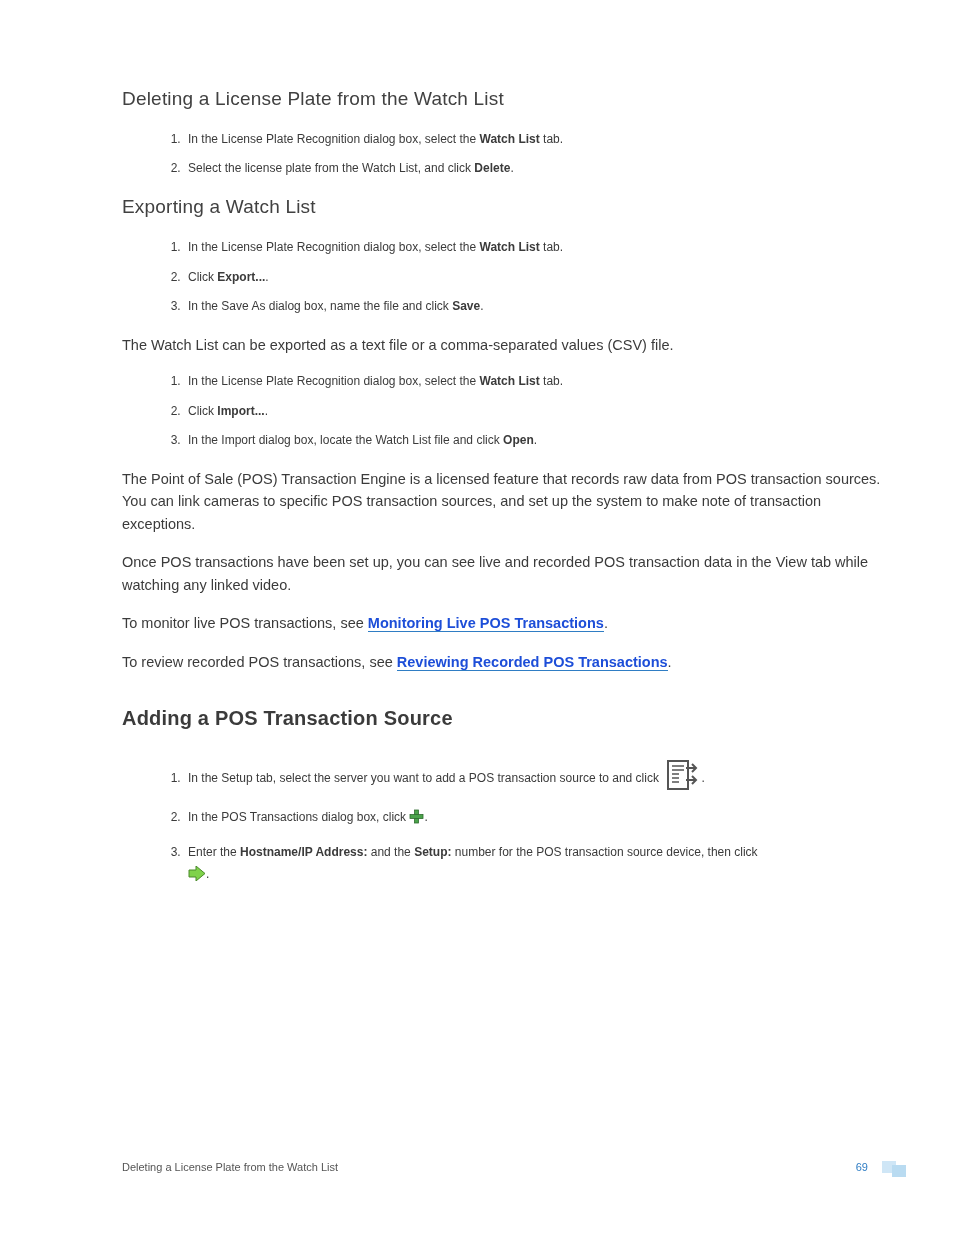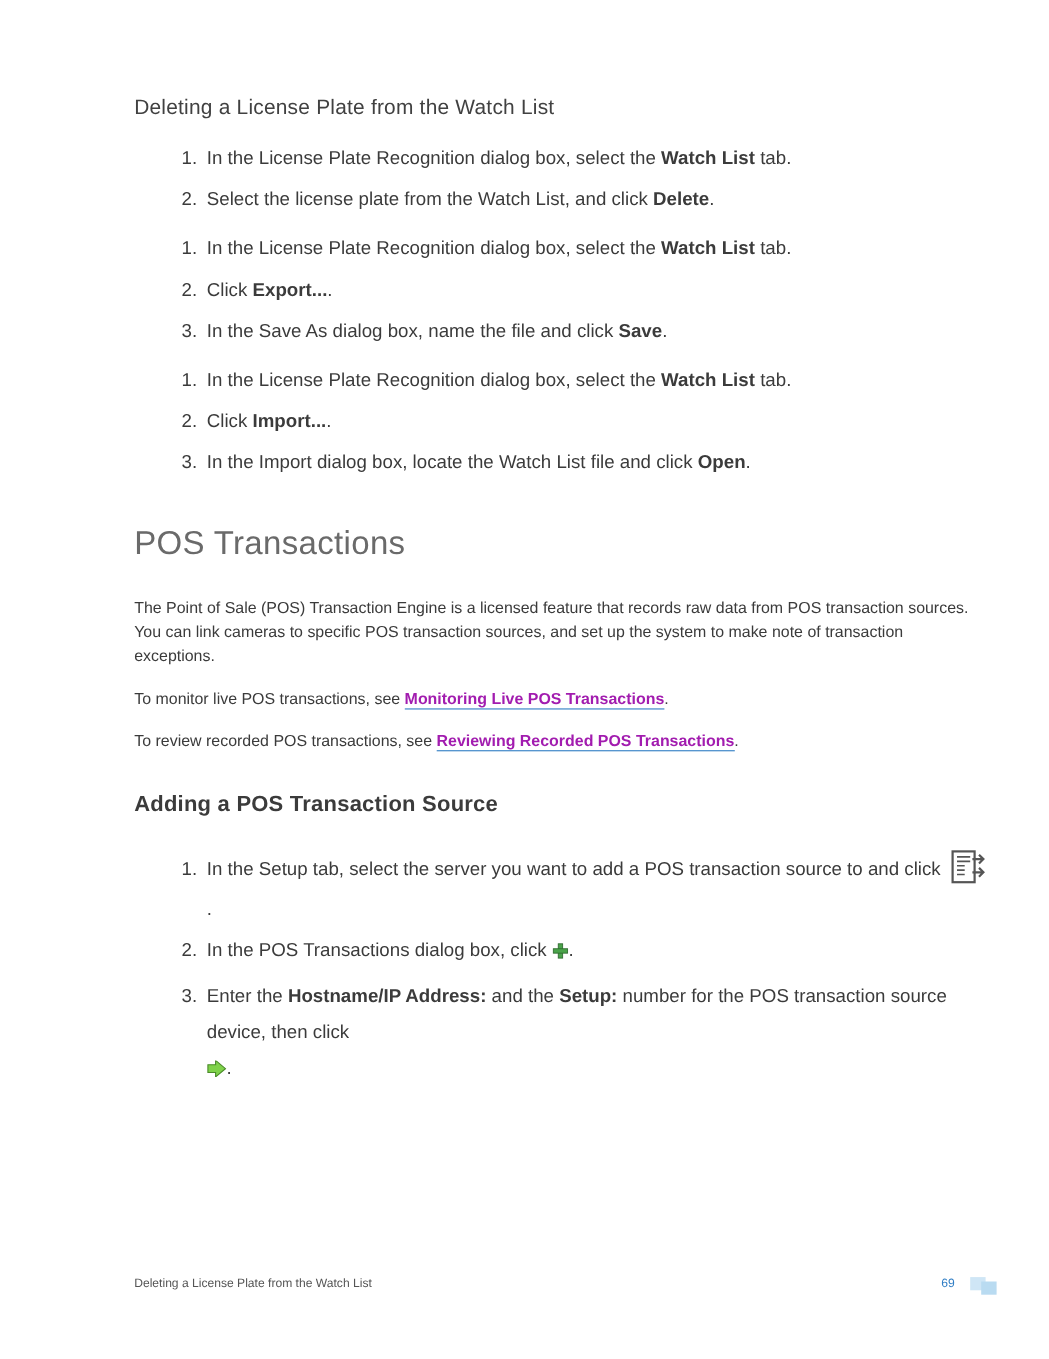--- a/index.html
+++ b/index.html
@@ -34,37 +34,37 @@
   h3.heading-bold {
     font-weight: 700;
     font-size: 20px;
     color: #3b3b3b;
     margin: 34px 0 28px 0;
     letter-spacing: 0.2px;
   }
   ol.steps {
     margin: 0 0 18px 0;
     padding-left: 62px;
-    font-size: 17px;
+    font-size: 12px;
     line-height: 1.6;
     color: #3b3b3b;
   }
   ol.steps > li {
     padding-left: 4px;
     margin-bottom: 10px;
   }
   p.body {
     font-size: 14.5px;
     line-height: 1.55;
     margin: 0 0 16px 0;
     color: #3b3b3b;
   }
   .bold { font-weight: 700; }
   a.doclink, .doclink {
-    color: #a21caf;
+    color: #1d4ed8;
     font-weight: 700;
     text-decoration: none;
     border-bottom: 1px solid #2f7dc4;
     padding-bottom: 0px;
   }
   .icon-inline {
     display: inline-block;
     vertical-align: -3px;
   }
   .icon-large {
@@ -113,47 +113,49 @@
   <h3 class="heading-light">Deleting a License Plate from the Watch List</h3>
   <ol class="steps">
     <li>
       <span>In the License Plate Recognition dialog box, select the </span><span class="bold">Watch List</span><span> tab.</span>
     </li>
     <li>
       <span>Select the license plate from the Watch List, and click </span><span class="bold">Delete</span><span>.</span>
     </li>
   </ol>
 
+  <h3 class="heading-light">Exporting a Watch List</h3>
   <ol class="steps">
     <li>
       <span>In the License Plate Recognition dialog box, select the </span><span class="bold">Watch List</span><span> tab.</span>
     </li>
     <li>
       <span>Click </span><span class="bold">Export...</span><span>.</span>
     </li>
     <li>
       <span>In the Save As dialog box, name the file and click </span><span class="bold">Save</span><span>.</span>
     </li>
   </ol>
+  <p class="body">The Watch List can be exported as a text file or a comma-separated values (CSV) file.</p>
 
   <ol class="steps">
     <li>
       <span>In the License Plate Recognition dialog box, select the </span><span class="bold">Watch List</span><span> tab.</span>
     </li>
     <li>
       <span>Click </span><span class="bold">Import...</span><span>.</span>
     </li>
     <li>
       <span>In the Import dialog box, locate the Watch List file and click </span><span class="bold">Open</span><span>.</span>
     </li>
   </ol>
 
-  <h1 class="section-title">POS Transactions</h1>
 
   <p class="body">The Point of Sale (POS) Transaction Engine is a licensed feature that records raw data from POS transaction sources. You can link cameras to specific POS transaction sources, and set up the system to make note of transaction exceptions.</p>
+  <p class="body">Once POS transactions have been set up, you can see live and recorded POS transaction data in the View tab while watching any linked video.</p>
   <p class="body">
     <span>To monitor live POS transactions, see  </span><a href="#" class="doclink">Monitoring Live POS Transactions</a><span>.</span>
   </p>
   <p class="body">
     <span>To review recorded POS transactions, see </span><a href="#" class="doclink">Reviewing Recorded POS Transactions</a><span>.</span>
   </p>
 
   <h3 class="heading-bold">Adding a POS Transaction Source</h3>
   <ol class="steps">
     <li>

